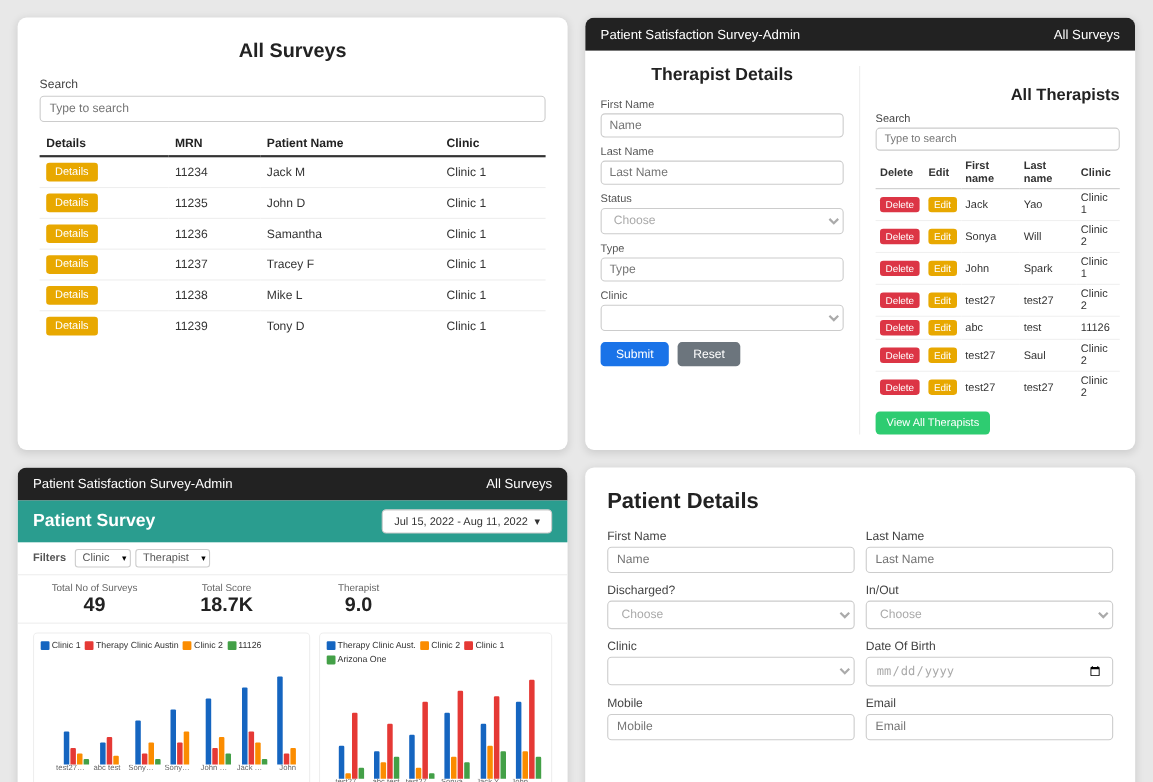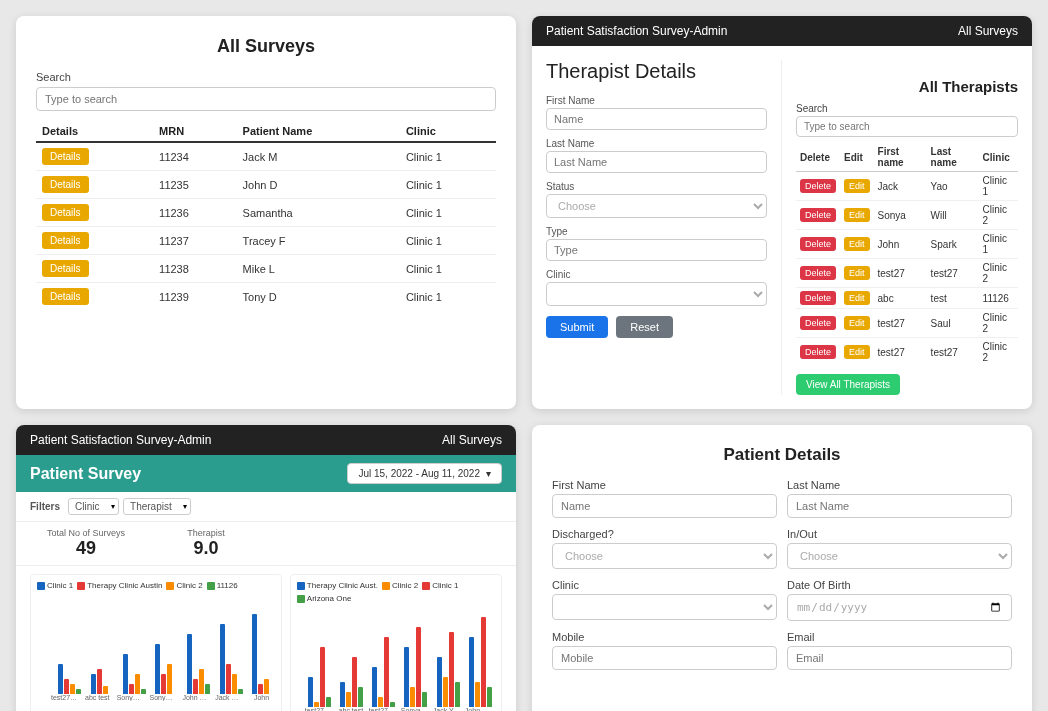--- a/index.html
+++ b/index.html
@@ -101,22 +101,23 @@
       display: grid;
       grid-template-columns: 1fr 1fr;
       gap: 0;
       padding: 14px;
     }
     .therapist-details {
       padding-right: 14px;
       border-right: 1px solid #eee;
     }
     .therapist-details h3 {
-      font-size: 20px;
-      font-weight: normal;
+      font-size: 16px;
+      font-weight: bold;
+      text-align: center;
       margin-bottom: 12px;
       color: #222;
     }
     .form-group {
       margin-bottom: 8px;
     }
     .form-group label {
       display: block;
       font-size: 10px;
       color: #555;
@@ -339,22 +340,21 @@
       height: 10px;
       border-radius: 2px;
       display: inline-block;
     }
 
     
     .card-patient {
       padding: 20px;
     }
     .card-patient h2 {
-      text-align: center;
-      font-size: 17px;
+      font-size: 20px;
       font-weight: bold;
       margin-bottom: 14px;
       color: #222;
     }
     .patient-form-group {
       margin-bottom: 10px;
     }
     .patient-form-group label {
       display: block;
       font-size: 11px;
@@ -569,20 +569,24 @@
         <option>Therapist</option>
       </select>
       <span style="margin-left:-16px;font-size:8px;pointer-events:none;">▾</span>
     </div>
     <div class="stats-bar">
       <div class="stat-item">
         <div class="stat-label">Total No of Surveys</div>
         <div class="stat-value">49</div>
       </div>
       <div class="stat-item">
+        <div class="stat-label">Total Score</div>
+        <div class="stat-value">18.7K</div>
+      </div>
+      <div class="stat-item">
         <div class="stat-label">Therapist</div>
         <div class="stat-value">9.0</div>
       </div>
     </div>
     <div class="charts-area">
 
       <div class="chart-container">
         <div class="chart-legend" id="chart1-legend">
             <div class="legend-item">
               <div class="legend-color" style="background:#1565c0"></div>

